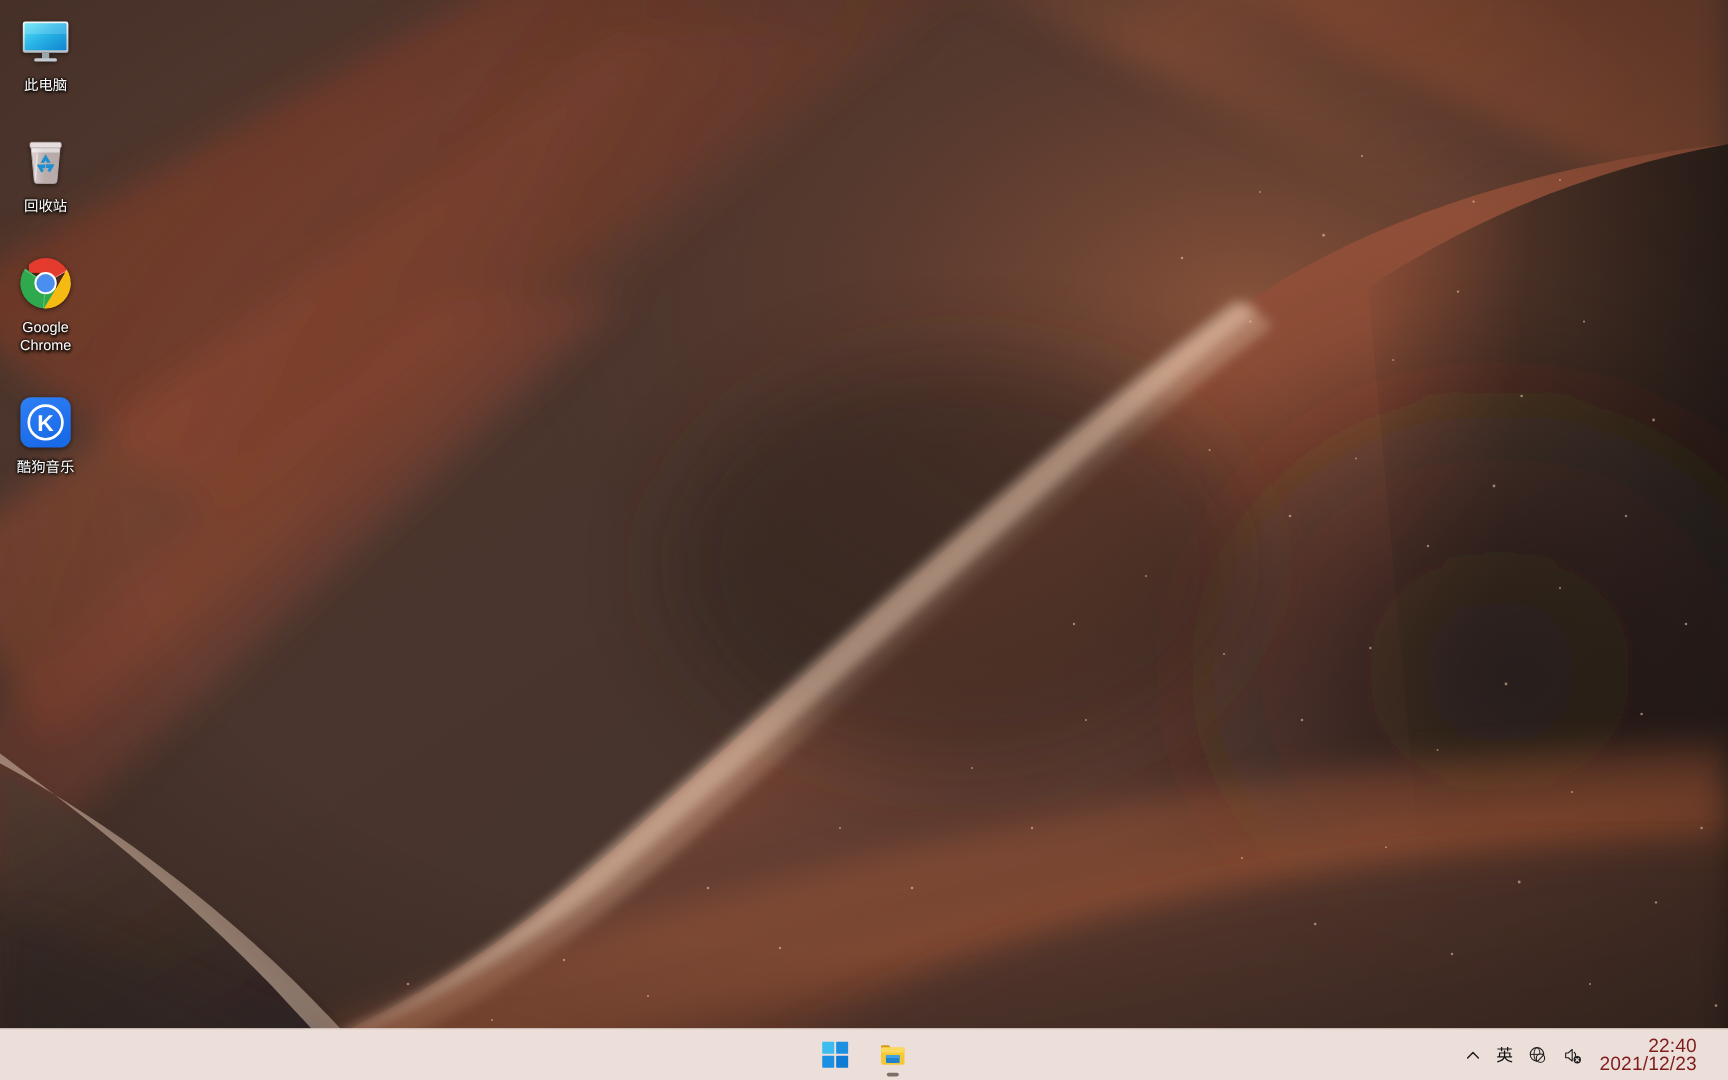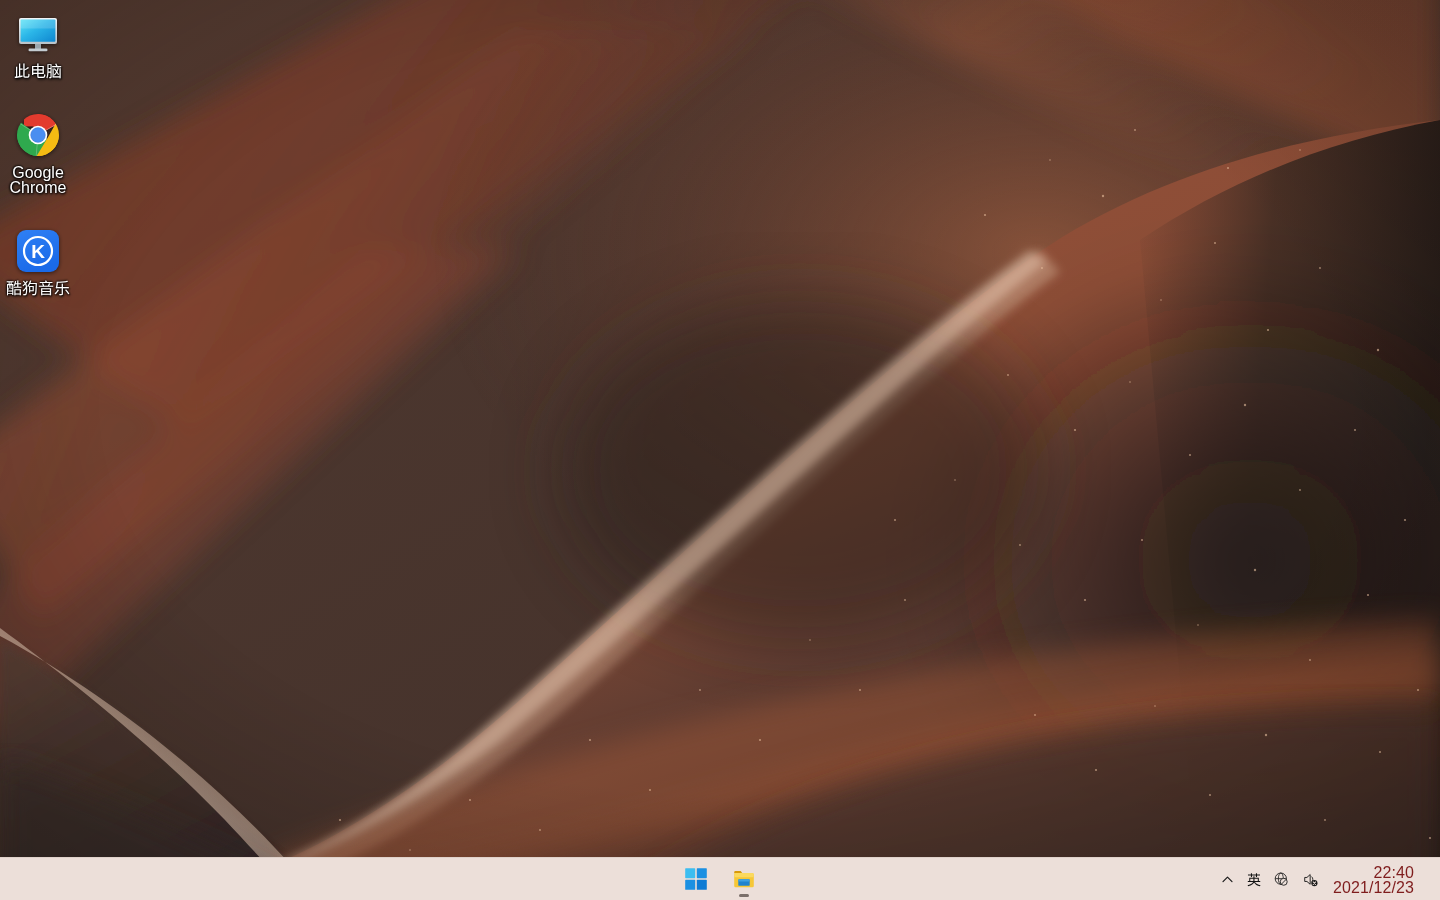--- a/index.html
+++ b/index.html
@@ -57,21 +57,21 @@
   }
   .desk-icon .glyph {
     width: 48px;
     height: 48px;
     position: relative;
     filter: drop-shadow(0 1px 2px rgba(0,0,0,.55));
   }
   .desk-icon .glyph svg { display:block; width:48px; height:48px; }
   .desk-icon .label {
     margin-top: 6px;
-    font-size: 16px;
+    font-size: 12px;
     line-height: 15px;
     color: #ffffff;
     text-align: center;
     max-width: 76px;
     word-break: break-word;
     text-shadow:
        1px 1px 2px rgba(0,0,0,.95),
       -1px  0px 2px rgba(0,0,0,.75),
        0px -1px 2px rgba(0,0,0,.75),
        0px  2px 3px rgba(0,0,0,.65);
@@ -418,20 +418,43 @@
           <rect x="5" y="8" width="38" height="26" rx="2" fill="url(#mBez)"></rect>
           <rect x="6.6" y="9.4" width="34.8" height="22.4" rx="1" fill="url(#mScr)"></rect>
           <rect x="6.6" y="9.4" width="34.8" height="9" rx="1" fill="#ffffff" opacity="0.16"></rect>
           <rect x="21" y="34" width="6" height="5" fill="#9aa5ac"></rect>
           <rect x="14.5" y="38.6" width="19" height="2.6" rx="1.3" fill="#c4ccd1"></rect>
         </svg>
       </span>
       <span class="label">此电脑</span>
     </div>
 
+    <div class="desk-icon">
+      <span class="glyph">
+        <svg viewBox="0 0 48 48" xmlns="http://www.w3.org/2000/svg">
+          <defs>
+            <linearGradient id="binG" x1="0" y1="0" x2="1" y2="0">
+              <stop offset="0" stop-color="#efe6e6" stop-opacity="0.93"></stop>
+              <stop offset="0.45" stop-color="#ded2d2" stop-opacity="0.8"></stop>
+              <stop offset="1" stop-color="#c9bcbc" stop-opacity="0.88"></stop>
+            </linearGradient>
+          </defs>
+          <path d="M12 12 h24 l-2.6 28 a2 2 0 0 1 -2 1.8 h-14.8 a2 2 0 0 1 -2 -1.8 Z" fill="url(#binG)" stroke="#b5a9a9" stroke-width="0.8"></path>
+          <path d="M12 12 h24 l-0.4 4 h-23.2 Z" fill="#ffffff" opacity="0.55"></path>
+          <rect x="11" y="7.6" width="26" height="4.6" rx="1.4" fill="#e8dede" stroke="#b8adad" stroke-width="0.7"></rect>
+          <g fill="#1d8fd1">
+            <path d="M24 17.5 l4.2 7.2 h-3 l-1.2-2.1 -1.2 2.1 h-3 Z"></path>
+            <path d="M31.2 26.4 l-3.5 6.2 -2.2-1.4 1.3-2.2 -2.4 0 0-3.1 6.1 0 Z"></path>
+            <path d="M16.6 26.6 l3.6 6.2 2.2-1.4 -1.3-2.2 2.4 0 0-3.1 -6.2 0 Z" transform="translate(0.2,0)"></path>
+          </g>
+          <path d="M17 17 l-1.6 22" stroke="#ffffff" stroke-width="1.1" opacity="0.55" fill="none"></path>
+        </svg>
+      </span>
+      <span class="label">回收站</span>
+    </div>
 
 
     <div class="desk-icon">
       <span class="glyph">
         <svg viewBox="0 0 48 48" xmlns="http://www.w3.org/2000/svg">
           <defs>
             <clipPath id="chClip">
                 <circle cx="24" cy="24" r="21"></circle>
               </clipPath>
           </defs>

